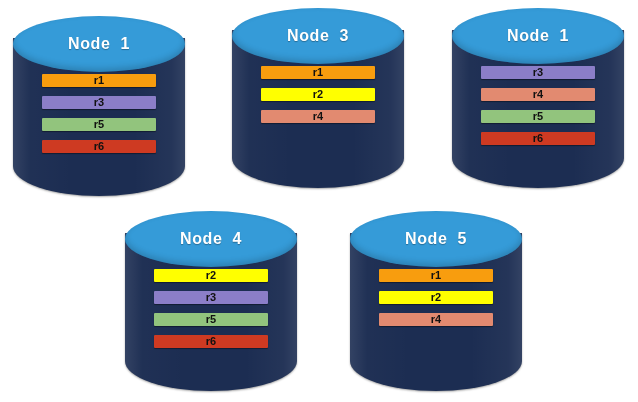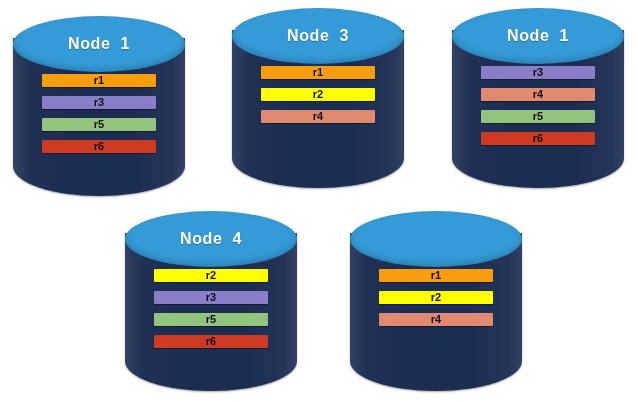--- a/index.html
+++ b/index.html
@@ -185,20 +185,21 @@
           <span class="replica-label" style="color: rgb(17, 17, 17);">r5</span>
         </div>
         <div class="replica-bar" style="background: rgb(206, 58, 34);">
           <span class="replica-label" style="color: rgb(17, 17, 17);">r6</span>
         </div>
       </div>
     </div>
     <div class="node" style="left: 350px; top: 211px;">
       <div class="node-body" style="background: rgb(28, 45, 82);"></div>
       <div class="node-top" style="background: rgb(53, 155, 216);"></div>
+      <div class="node-title" style="color: rgb(255, 255, 255);">Node  5</div>
       <div class="replica-list">
         <div class="replica-bar" style="background: rgb(248, 157, 14);">
           <span class="replica-label" style="color: rgb(17, 17, 17);">r1</span>
         </div>
         <div class="replica-bar" style="background: rgb(255, 255, 0);">
           <span class="replica-label" style="color: rgb(17, 17, 17);">r2</span>
         </div>
         <div class="replica-bar" style="background: rgb(226, 138, 112);">
           <span class="replica-label" style="color: rgb(17, 17, 17);">r4</span>
         </div>

